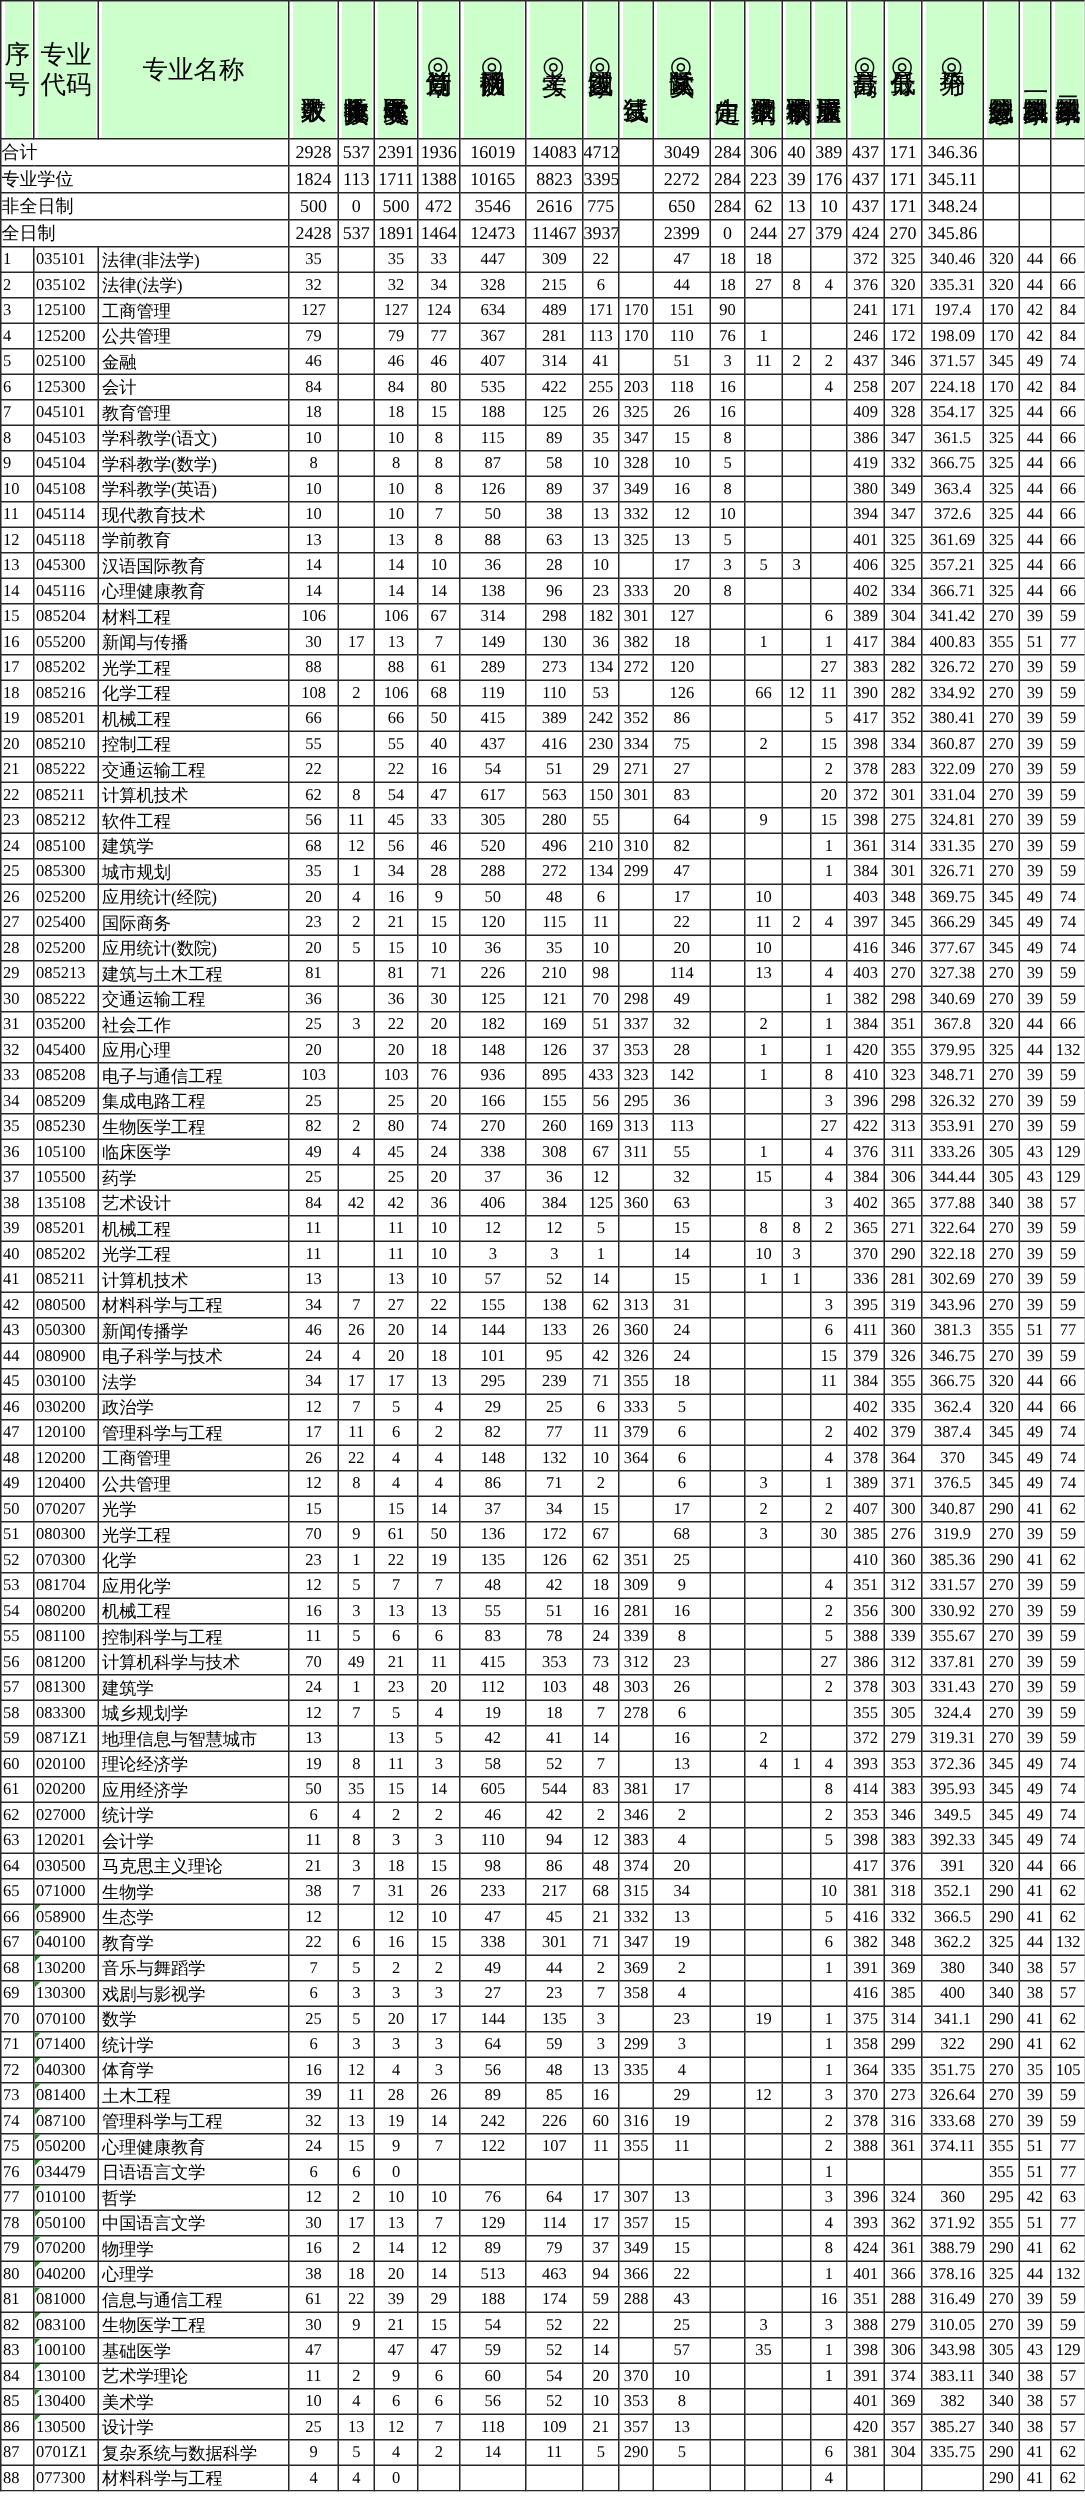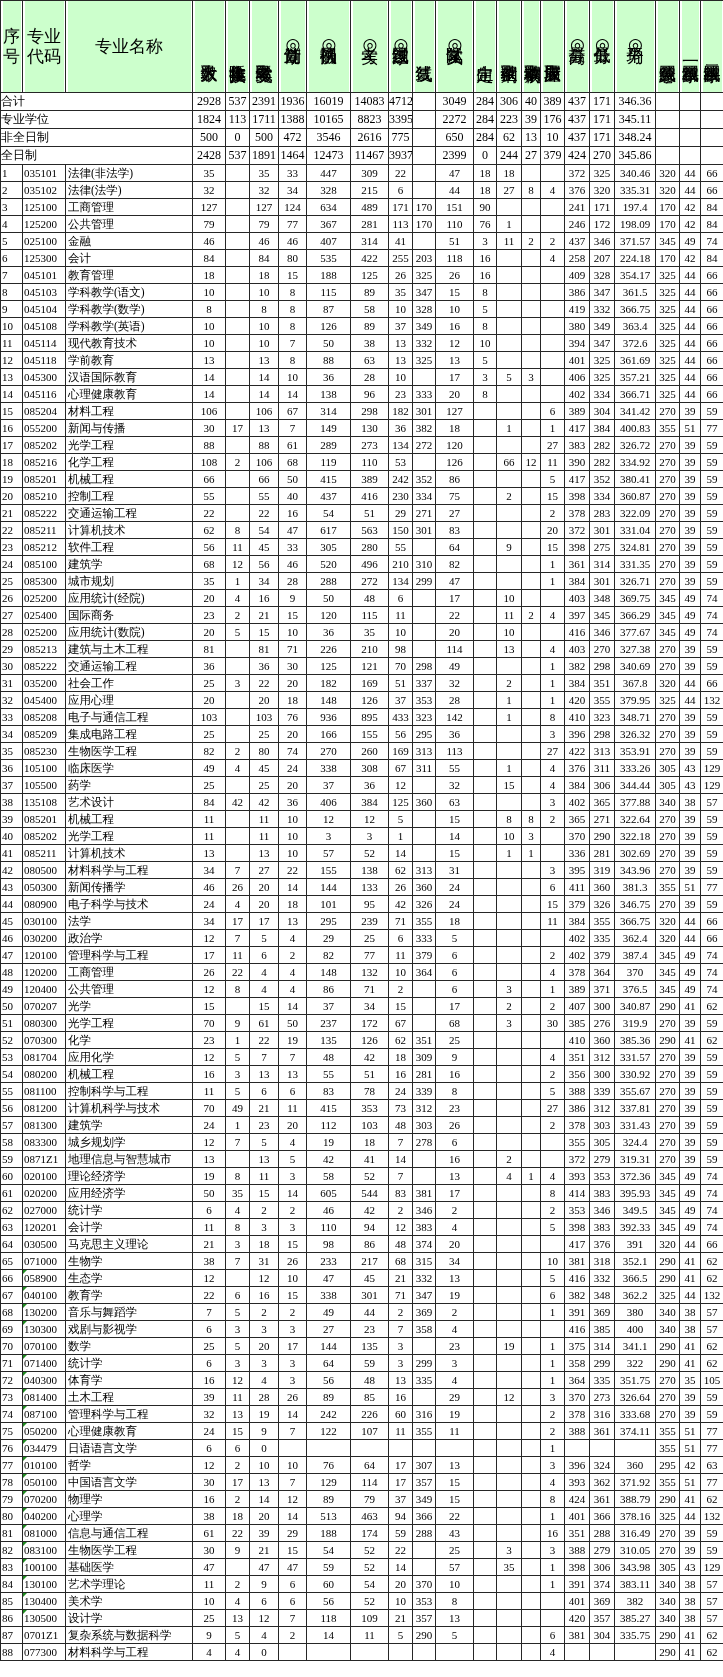--- a/index.html
+++ b/index.html
@@ -1388,21 +1388,21 @@
         <td>62</td>
       </tr>
       <tr class="data-row">
         <td class="c-no">51</td>
         <td class="c-code">080300</td>
         <td class="c-name">光学工程</td>
         <td>70</td>
         <td>9</td>
         <td>61</td>
         <td>50</td>
-        <td>237</td>
+        <td>136</td>
         <td>172</td>
         <td>67</td>
         <td></td>
         <td>68</td>
         <td></td>
         <td>3</td>
         <td></td>
         <td>30</td>
         <td>385</td>
         <td>276</td>

